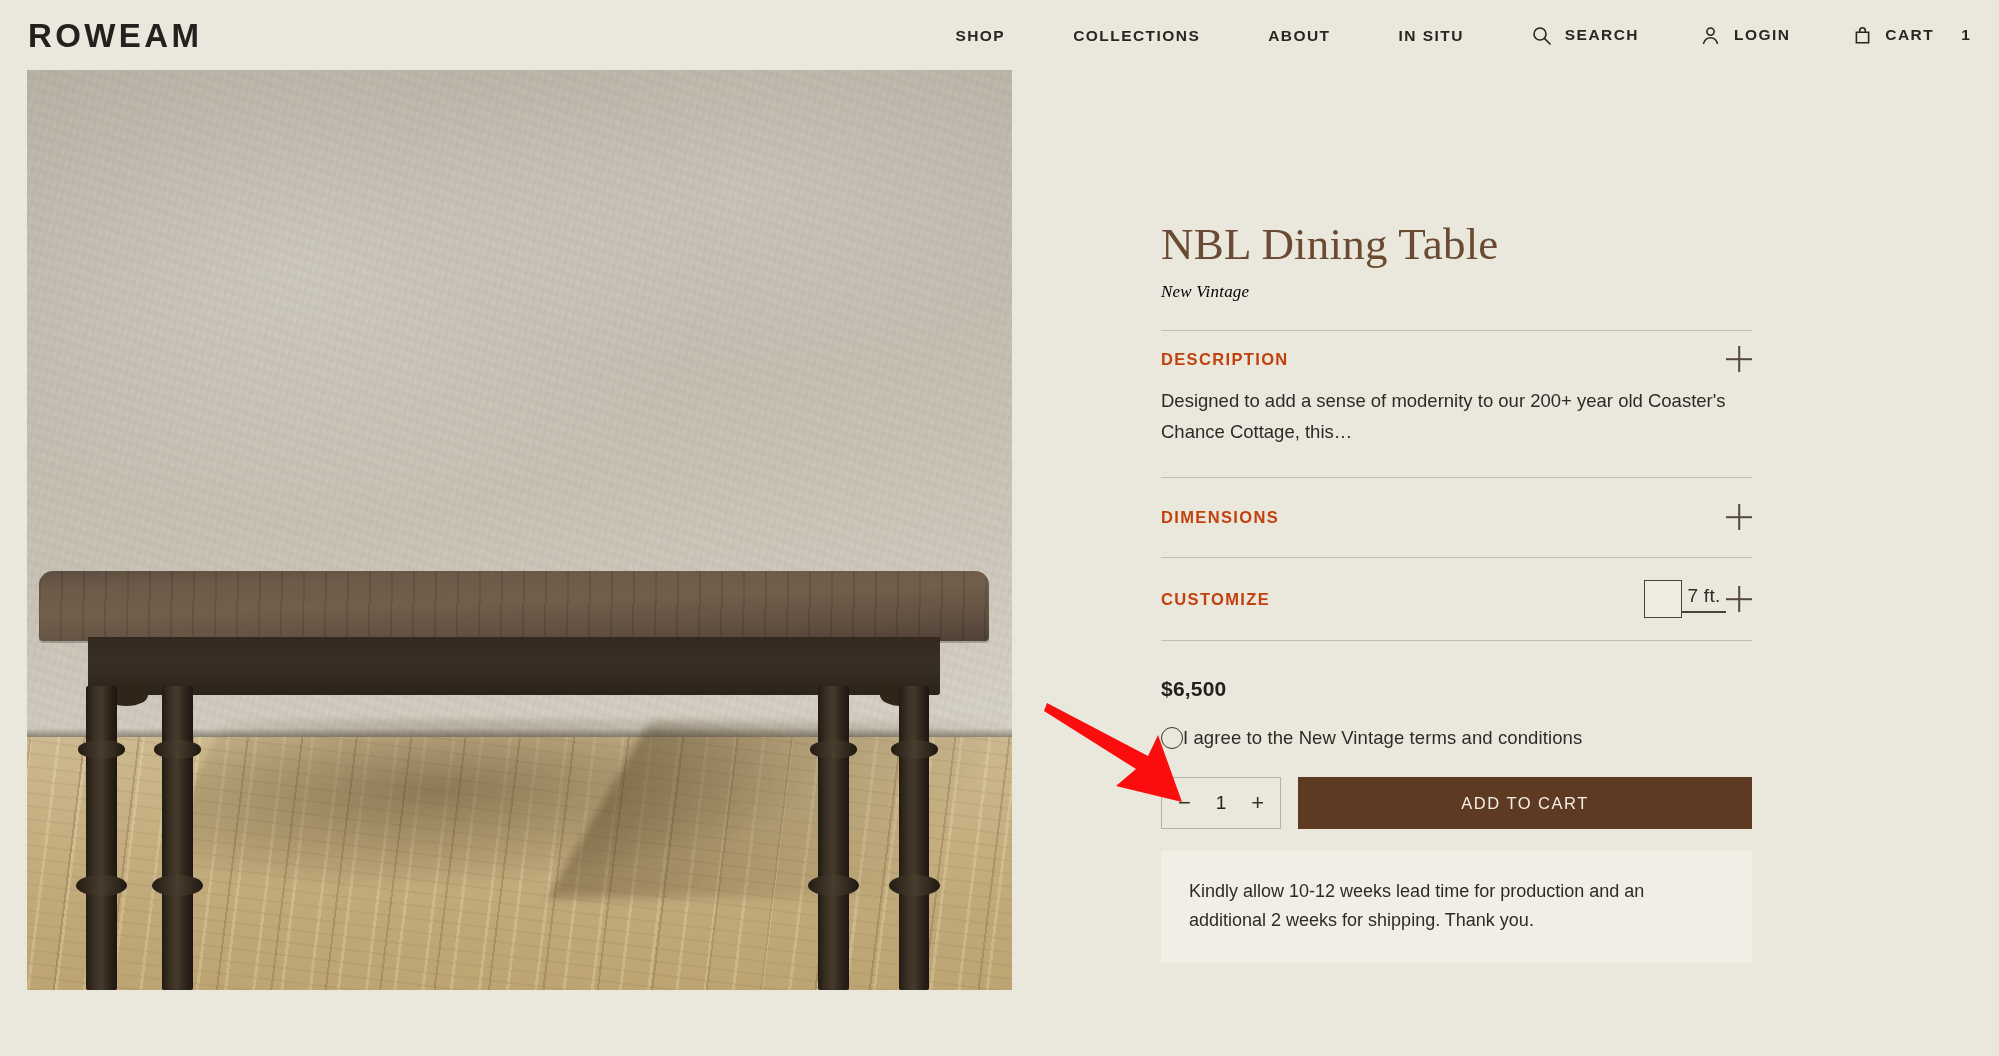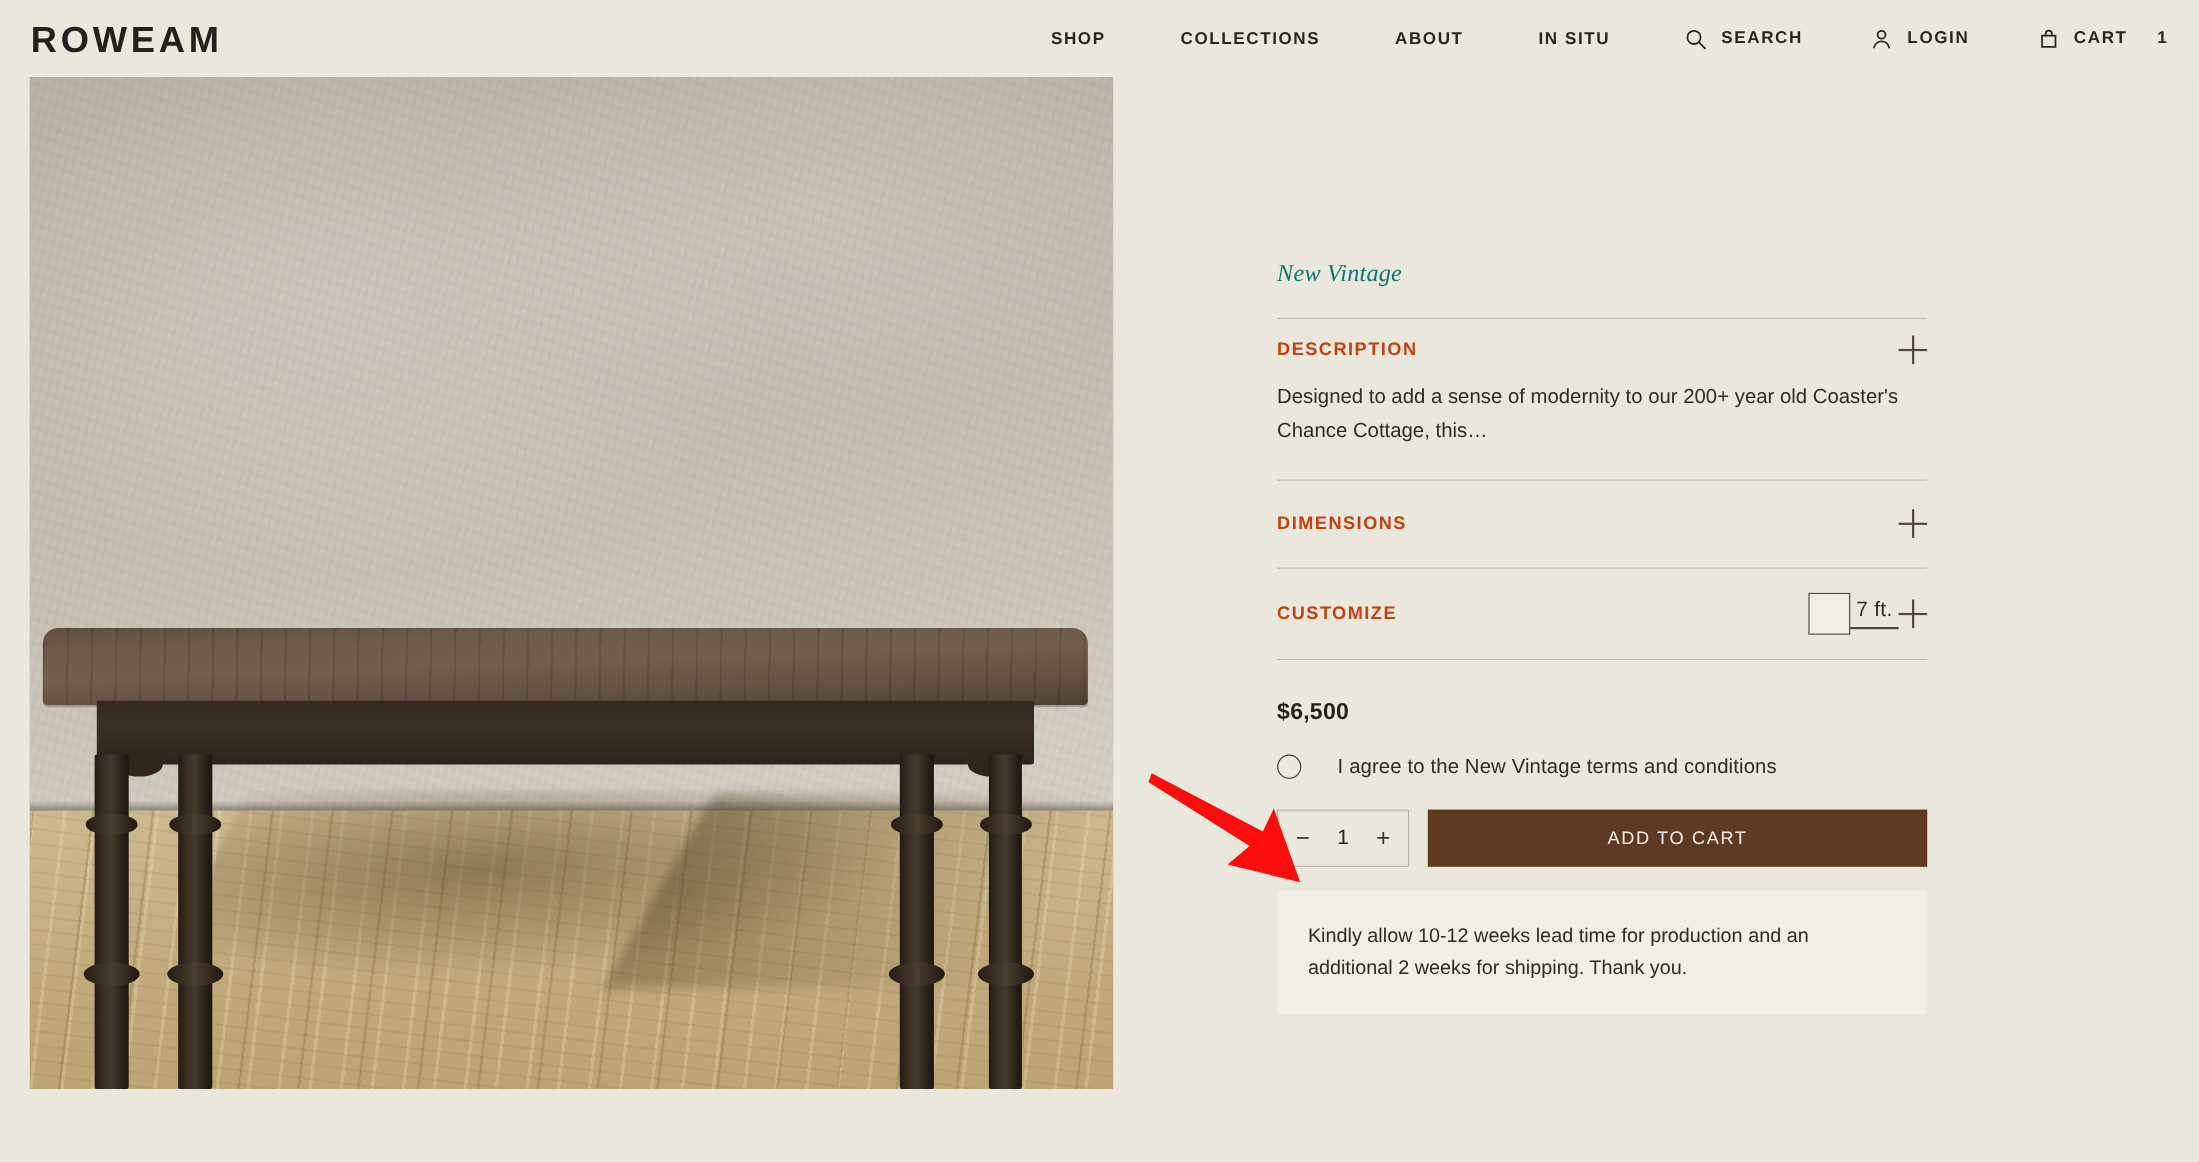--- a/index.html
+++ b/index.html
@@ -302,22 +302,22 @@
     font-size: 45px;
     font-weight: 400;
     color: #6a4a32;
     letter-spacing: 0.2px;
     line-height: 1.05;
   }
 
   #product-collection {
     font-family: "Liberation Serif", serif;
     font-style: italic;
-    font-size: 22px;
-    color: #0f766e;
+    font-size: 17px;
+    color: #000000;
     margin-top: 14px;
     letter-spacing: 0.2px;
   }
 
   .divider {
     height: 1px;
     background: #c3bdb0;
     width: 100%;
   }
 
@@ -420,21 +420,21 @@
     font-size: 21px;
     font-weight: 700;
     color: #22211d;
     letter-spacing: 0.2px;
     margin-top: 36px;
   }
 
   #terms-row {
     display: flex;
     align-items: center;
-    gap: 33px;
+    gap: 0;
     margin-top: 26px;
   }
 
   #terms-checkbox {
     width: 22px;
     height: 22px;
     border: 1.8px solid #3a352c;
     border-radius: 50%;
     background: transparent;
     flex: 0 0 auto;
@@ -574,20 +574,21 @@
         <div class="leg leg-1"></div>
         <div class="leg leg-2"></div>
         <div class="leg leg-3"></div>
         <div class="leg leg-4"></div>
       </div>
     </div>
   </section>
 
   <section id="product-details">
 
+    <h1 id="product-title">NBL Dining Table</h1>
     <div id="product-collection">New Vintage</div>
 
     <div id="section-description">
       <div class="divider"></div>
       <div class="accordion-row" id="description-header">
         <span class="acc-label">DESCRIPTION</span>
         <span class="acc-right">
           <span class="plus-icon"></span>
         </span>
       </div>

